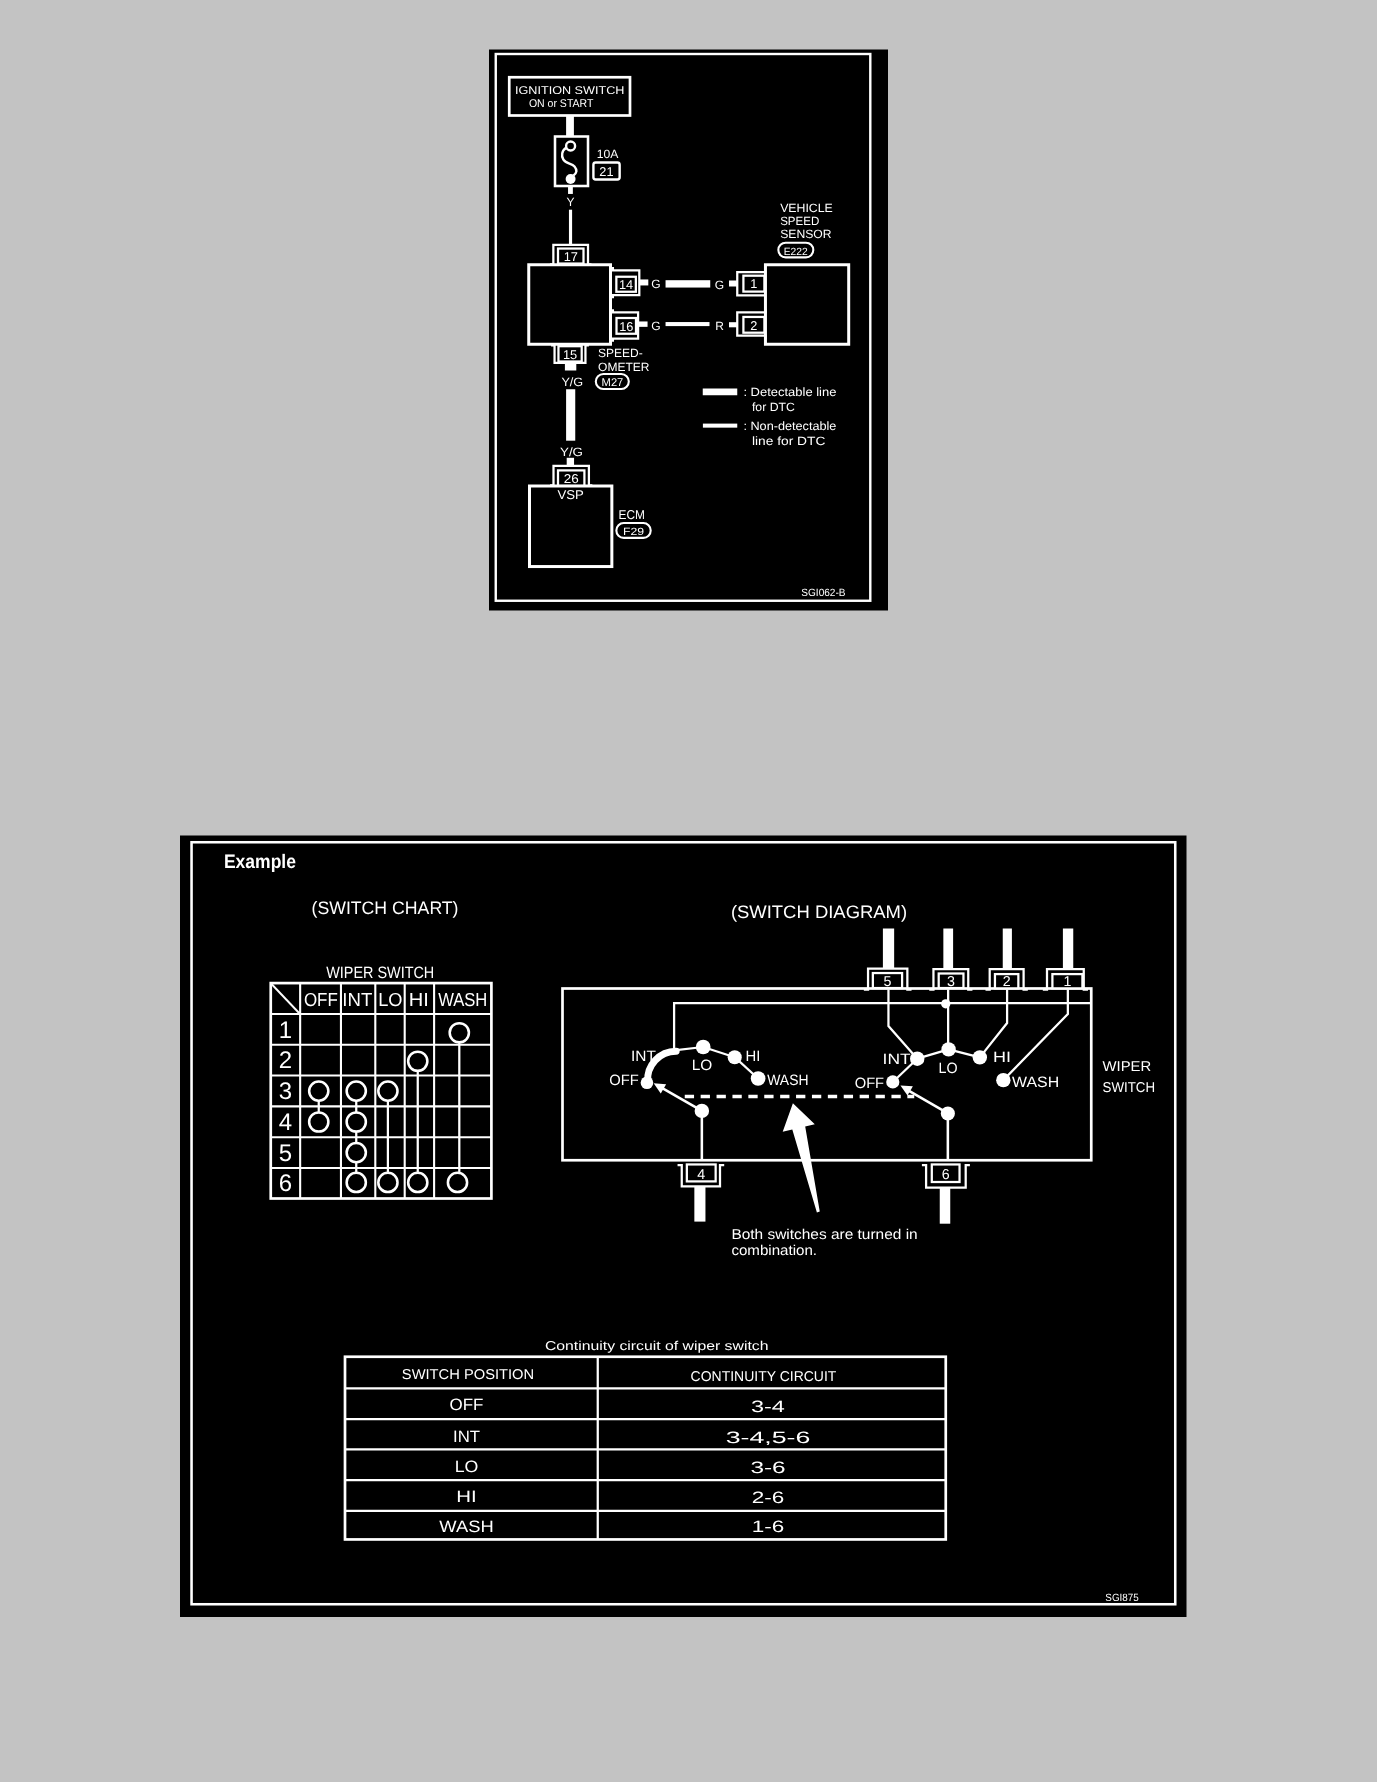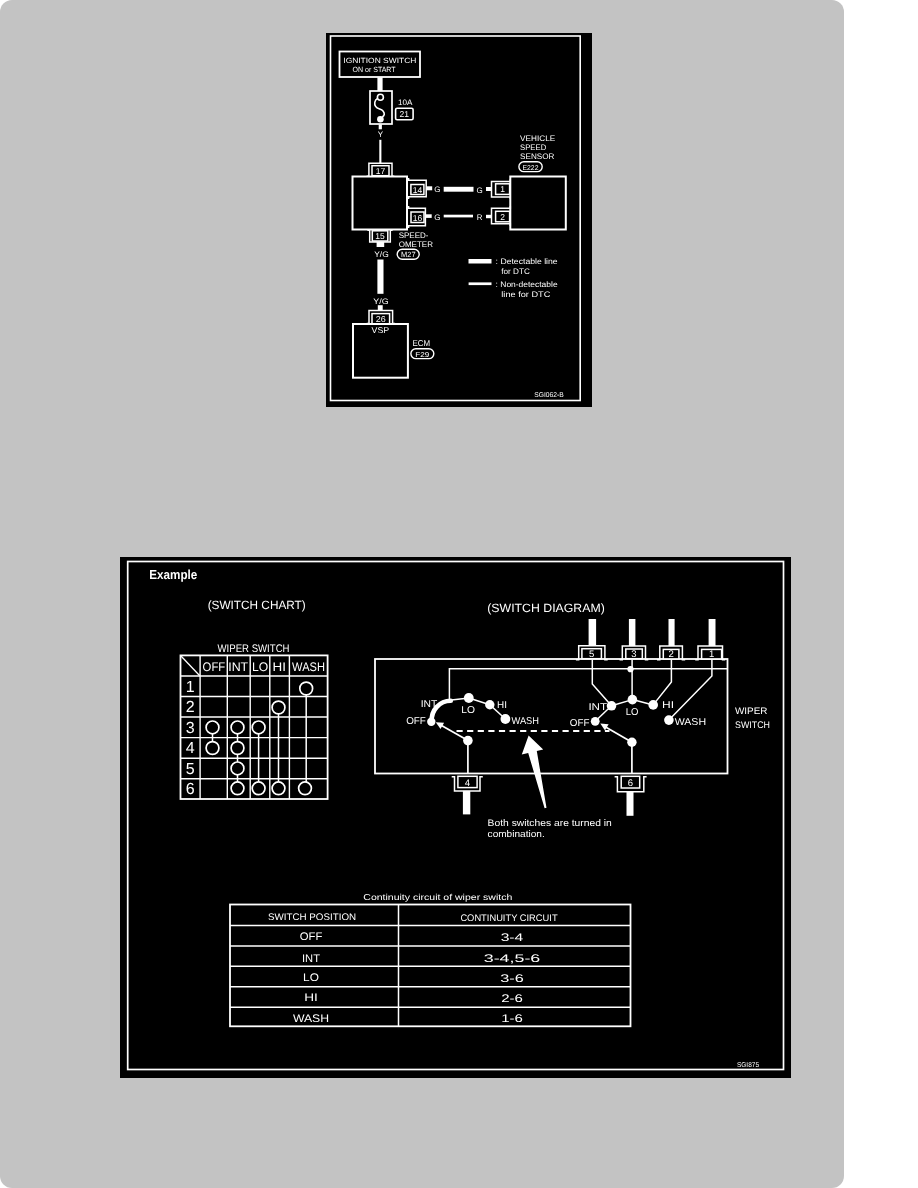--- a/index.html
+++ b/index.html
@@ -1,16 +1,16 @@
 <!DOCTYPE html>
 <html><head>
 <meta charset="utf-8">
 <style>
 html,body{margin:0;padding:0;background:#fff;}
-#page{position:relative;width:844px;height:1188px;background:#fdba74;overflow:hidden;filter:grayscale(1);border-radius:12px;}
+#page{position:relative;width:918px;height:1188px;background:#fdba74;overflow:hidden;filter:grayscale(1);}
 svg{position:absolute;left:0;top:0;}
 text{font-family:"Liberation Sans",sans-serif;fill:#fff;text-rendering:geometricPrecision;}
 </style>
 </head>
 <body>
 <div id="page">
 <svg width="918" height="1188" viewBox="0 0 918 1188">
 
 <rect x="326" y="33" width="266" height="374" fill="#000"></rect>
 

